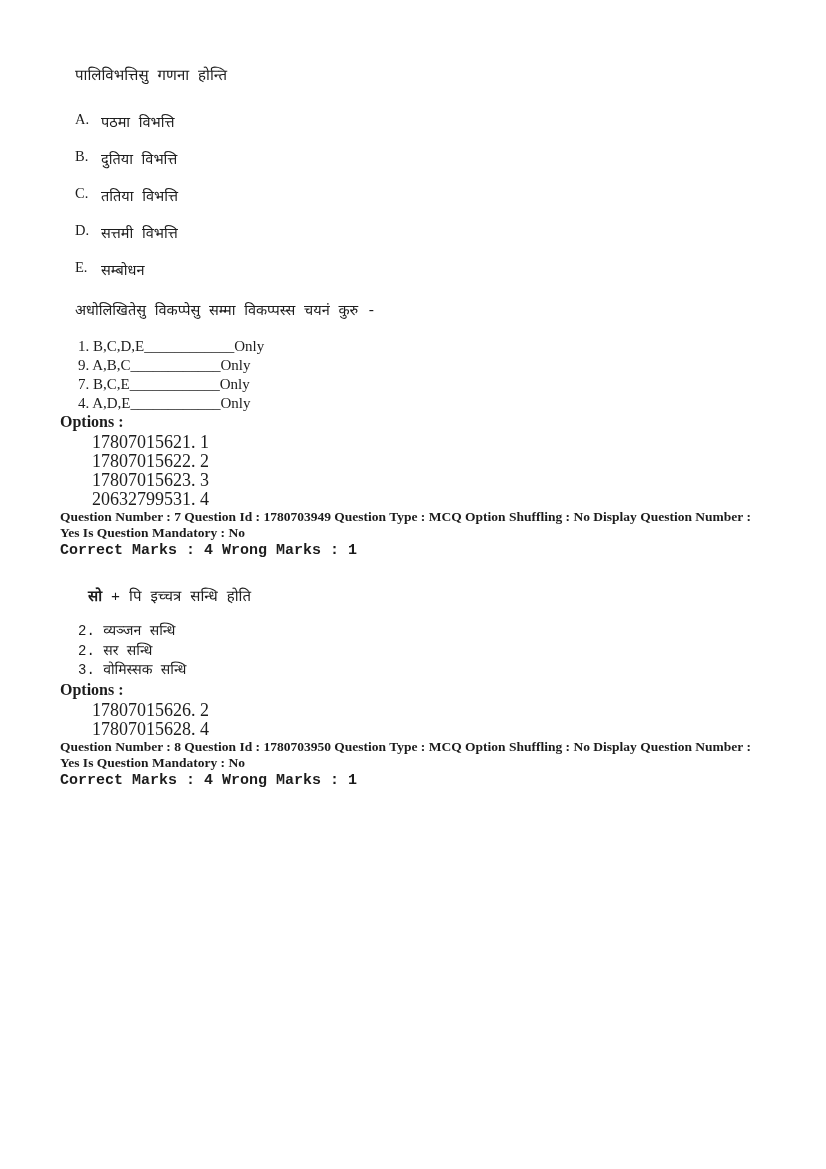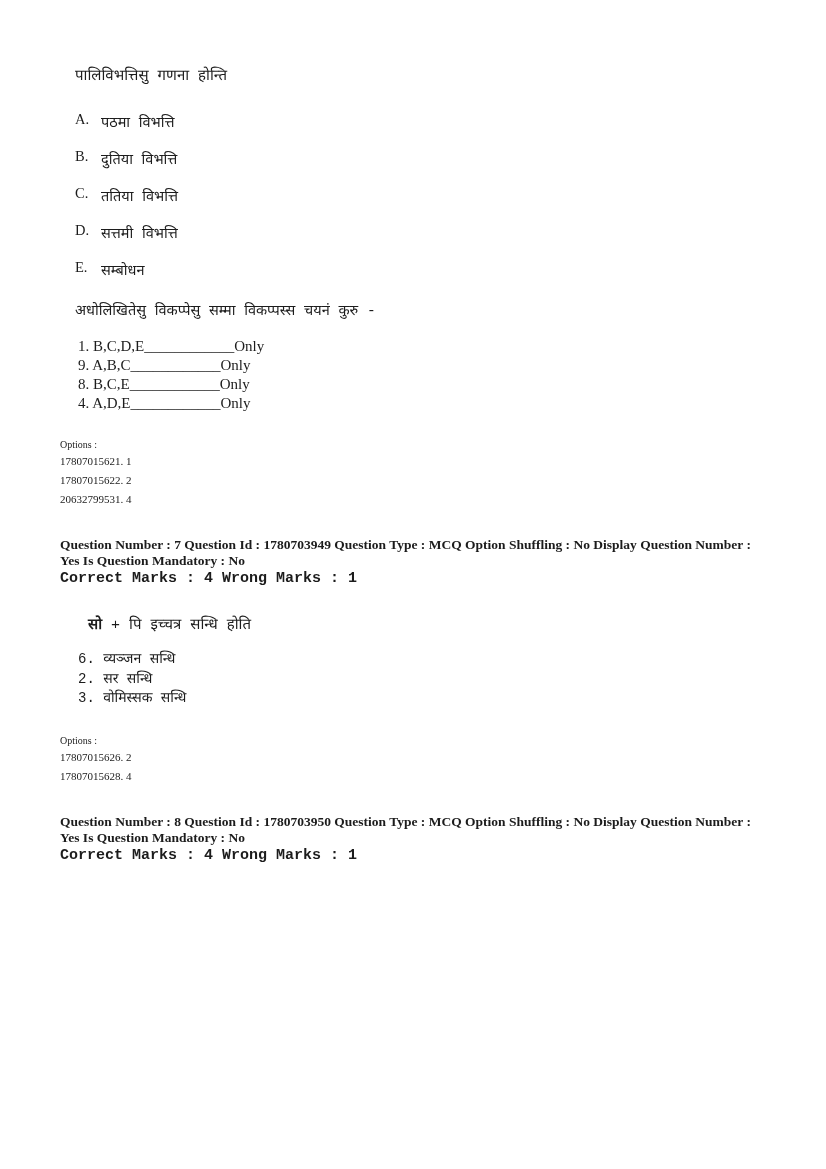--- a/index.html
+++ b/index.html
@@ -33,31 +33,31 @@
   }
 
   .combo-list { margin-left: 18px; }
   .combo-line {
     font-size: 15px;
     line-height: 19px;
     white-space: pre;
   }
 
   .options-heading {
-    font-weight: normal;
-    font-size: 10px;
-    margin-top: 26px;
+    font-weight: bold;
+    font-size: 16px;
     margin-bottom: 2px;
   }
   .option-id {
-    font-size: 11px;
+    font-size: 18px;
     line-height: 19px;
+    margin-left: 32px;
   }
 
-  .meta-block { margin-top: 28px; max-width: 700px; }
+  .meta-block { max-width: 700px; }
   .meta-line {
     font-weight: bold;
     font-size: 13.5px;
     line-height: 16px;
   }
   .marks-line {
     font-weight: bold;
     font-size: 15px;
     line-height: 16px;
     margin-top: 2px;
@@ -103,44 +103,45 @@
     <div class="choice-row">
       <span class="choice-label">E.</span>
       <span class="choice-text dev">सम्बोधन</span>
     </div>
 
     <div class="instruction dev">अधोलिखितेसु विकप्पेसु सम्मा विकप्पस्स चयनं कुरु -</div>
 
     <div class="combo-list">
       <div class="combo-line">1. B,C,D,E____________Only</div>
       <div class="combo-line">9. A,B,C____________Only</div>
-      <div class="combo-line">8. B,C,E____________Only</div>
+      <div class="combo-line">7. B,C,E____________Only</div>
       <div class="combo-line">4. A,D,E____________Only</div>
     </div>
 
     <div class="options-heading">Options :</div>
     <div>
       <div class="option-id">17807015621. 1</div>
       <div class="option-id">17807015622. 2</div>
+      <div class="option-id">17807015623. 3</div>
       <div class="option-id">20632799531. 4</div>
     </div>
 
     <div class="meta-block">
       <div class="meta-line">Question Number : 7 Question Id : 1780703949 Question Type : MCQ Option Shuffling : No Display Question Number : Yes Is Question Mandatory : No</div>
       <div class="marks-line">Correct Marks : 4 Wrong Marks : 1</div>
     </div>
   </div>
 
   <div>
     <div class="q8-stem dev">
       <span class="stem-bold">सो</span><span> + पि इच्चत्र सन्धि होति</span>
     </div>
 
     <div class="q8-list">
-      <div class="q8-line dev">6. व्यञ्जन सन्धि</div>
+      <div class="q8-line dev">2. व्यञ्जन सन्धि</div>
       <div class="q8-line dev">2. सर सन्धि</div>
       <div class="q8-line dev">3. वोमिस्सक सन्धि</div>
     </div>
 
     <div class="options-heading">Options :</div>
     <div>
       <div class="option-id">17807015626. 2</div>
       <div class="option-id">17807015628. 4</div>
     </div>
 

